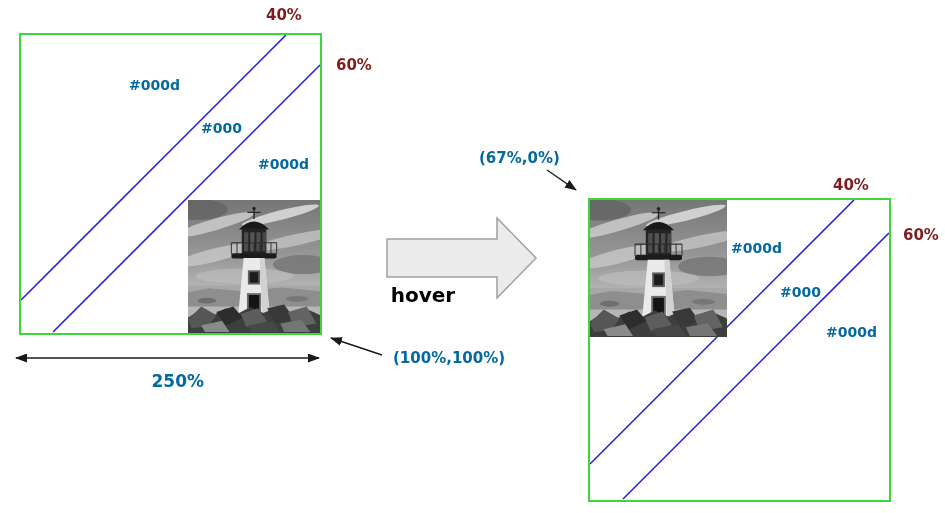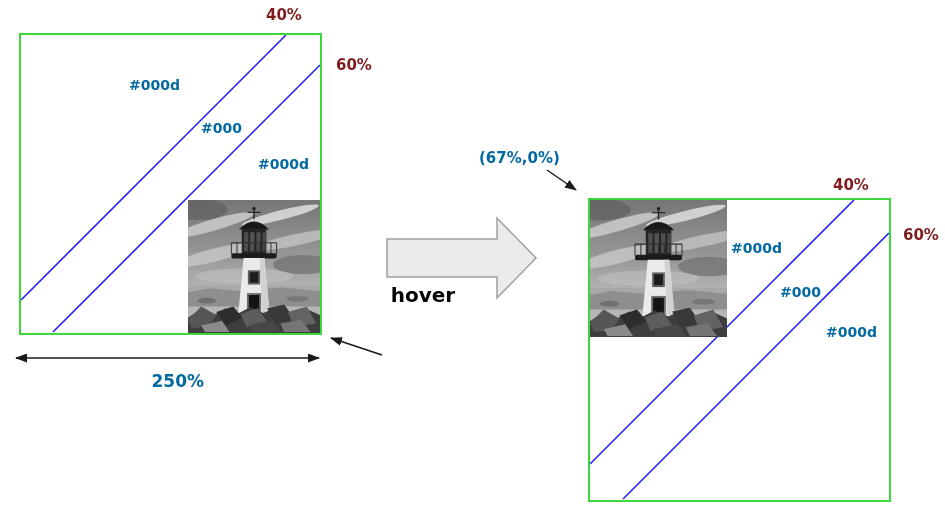--- a/index.html
+++ b/index.html
@@ -107,20 +107,21 @@
       <use href="#lighthouse"></use>
     </svg>
   </div>
 
   <span class="lbl lbl-blue" style="left:266px;top:7px;">40%</span>
   <span class="lbl lbl-blue" style="left:336px;top:57px;">60%</span>
   <span class="lbl" style="left:129px;top:77px;">#000d</span>
   <span class="lbl" style="left:201px;top:120px;">#000</span>
   <span class="lbl" style="left:258px;top:156px;">#000d</span>
   <span class="lbl lbl-size" style="left:140px;top:372px;">250%</span>
+  <span class="lbl lbl-corner" style="left:393px;top:350px;">(100%,100%)</span>
 
   <div class="panel panel-right">
     <svg class="lines-svg" viewBox="0 0 299 300" preserveAspectRatio="none">
       <line x1="264" y1="0" x2="0" y2="264" stroke="#1616f2" stroke-width="1.5"></line>
       <line x1="299" y1="33" x2="33" y2="299" stroke="#1616f2" stroke-width="1.5"></line>
     </svg>
     <svg class="photo photo-right" viewBox="0 0 140 140" preserveAspectRatio="none">
       <use href="#lighthouse"></use>
     </svg>
   </div>

